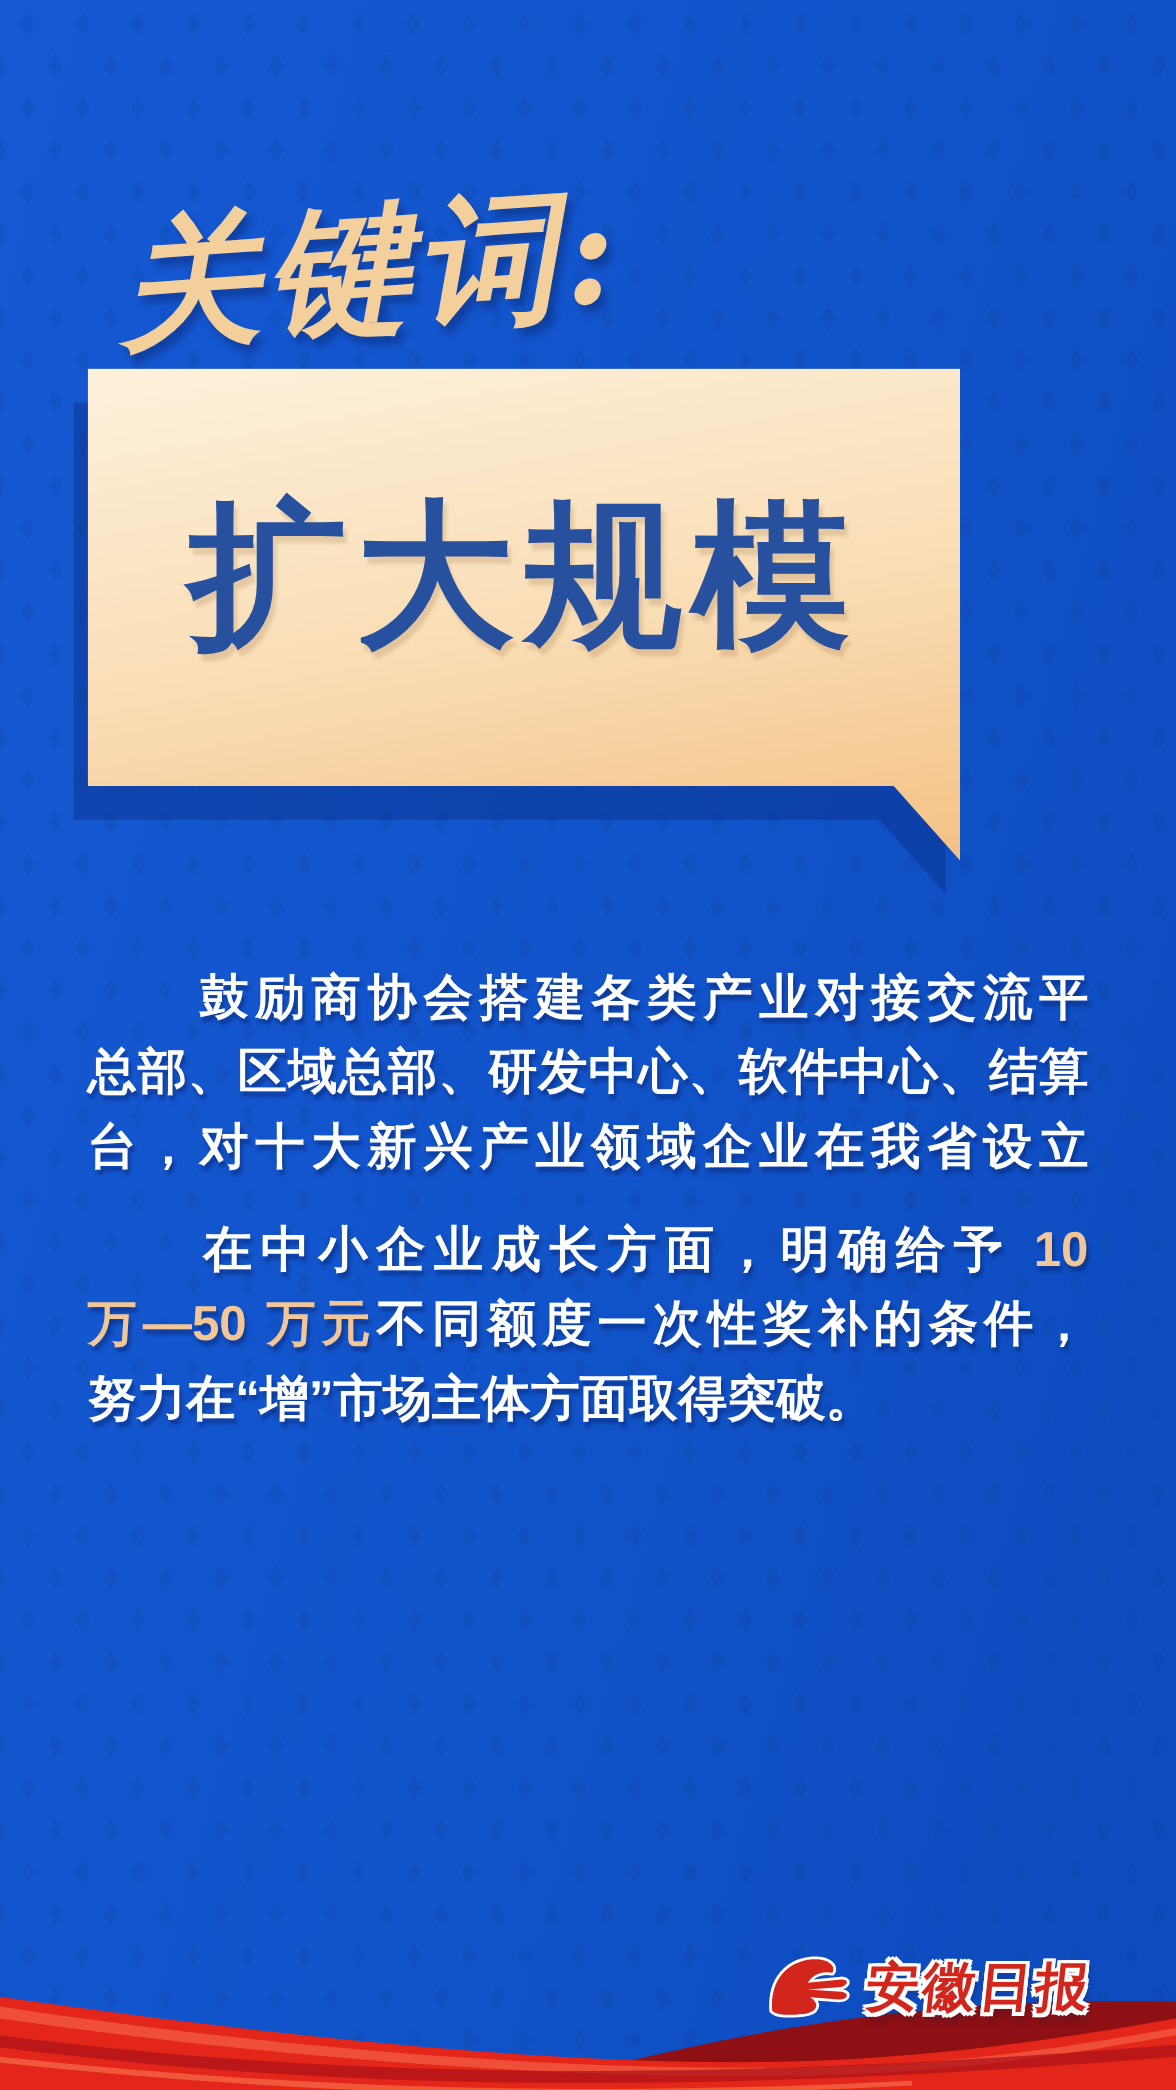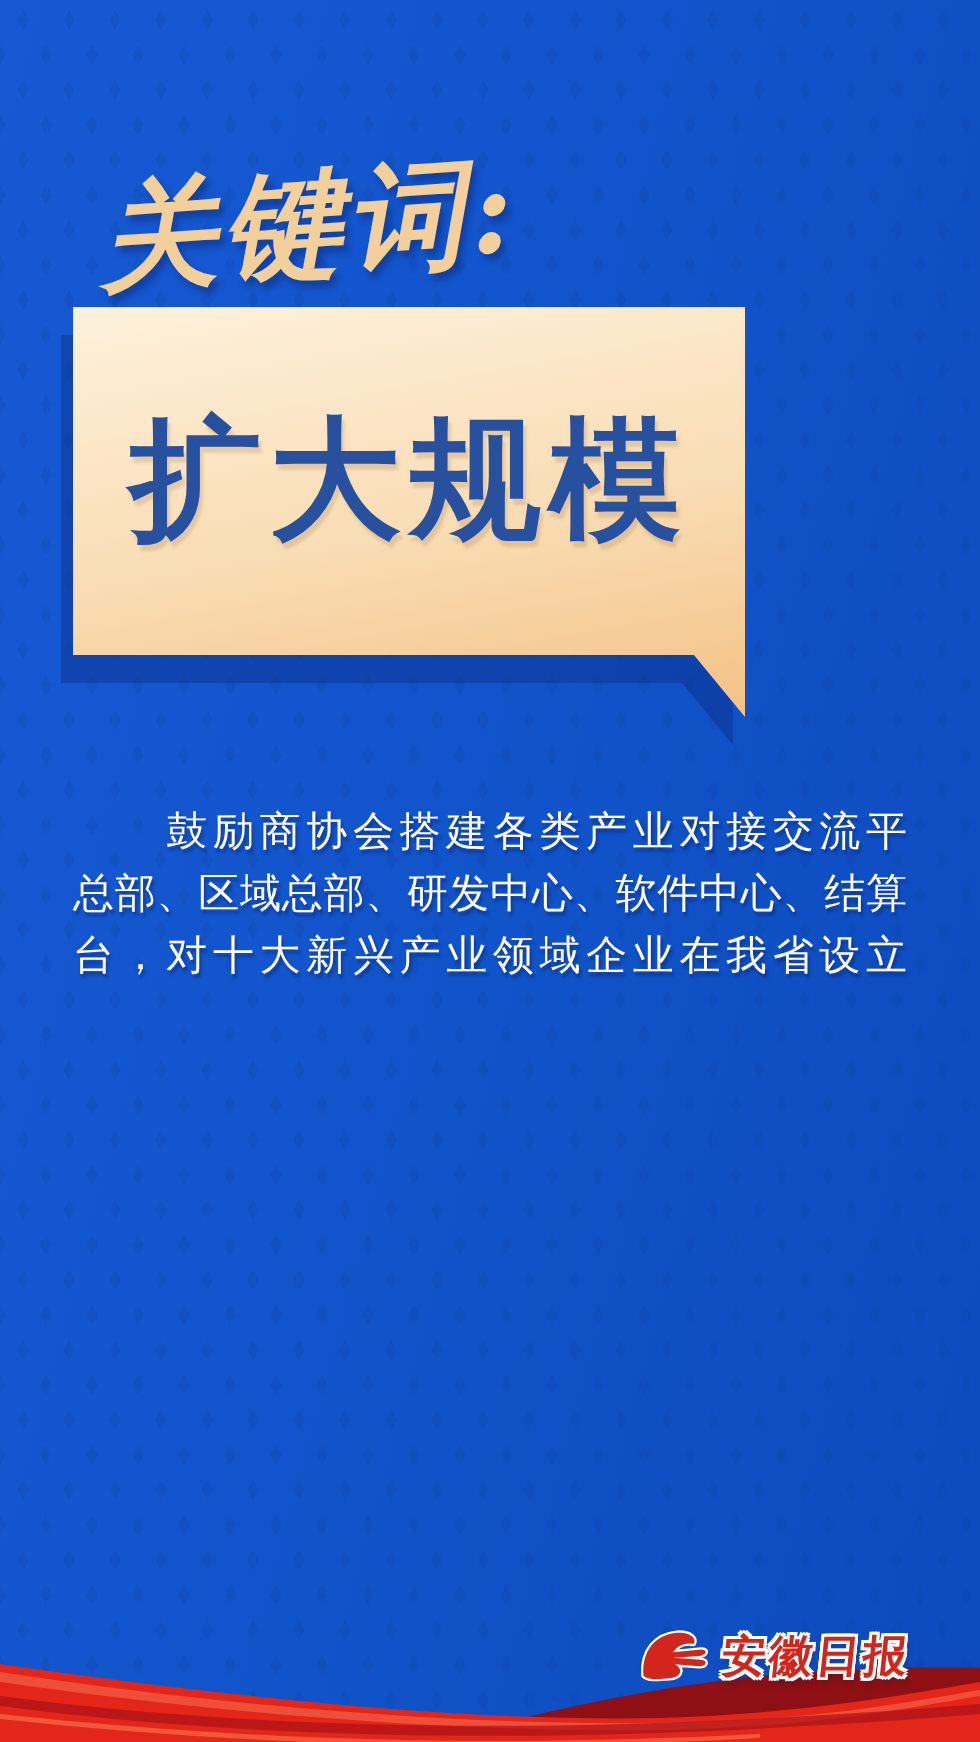--- a/index.html
+++ b/index.html
@@ -12,40 +12,40 @@
   
   .keyword{
     position:absolute;left:98px;top:146px;z-index:3;
     font-family:"DejaVu Serif",serif;font-style:italic;font-weight:bold;
     font-size:118px;letter-spacing:6px;color:var(--gold,#f3cf9c);
     transform:rotate(-4deg);
     text-shadow:4px 7px 6px rgba(10,30,90,.38);
   }
   
   .bubble-wrap{
-    position:absolute;left:73px;top:307px;width:672px;height:410px;z-index:2;
+    position:absolute;left:73px;top:307px;width:727px;height:410px;z-index:2;
     filter:drop-shadow(-12px 28px 0 rgba(9,37,115,.35));
   }
   .bubble{
     width:100%;height:100%;box-sizing:border-box;
     background:linear-gradient(170deg,var(--bubble-top,#fdf1dc) 0%,#f9dcb3 55%,var(--bubble-bottom,#f4c185) 100%);
     clip-path:polygon(0 0,100% 0,100% 100%,92.4% 84.9%,0 84.9%);
     display:flex;align-items:center;justify-content:center;padding-bottom:62px;
   }
   .bubble-title{
     font-size:132px;font-weight:bold;letter-spacing:8px;
     color:var(--title-blue,#27509f);
     text-shadow:3px 6px 3px rgba(140,100,50,.2);
     white-space:nowrap;
   }
   
   .body-text{position:absolute;left:73px;top:800px;width:834px;z-index:2;}
   .para{margin:0 0 24px 0;}
   .line{
-    font-size:41px;line-height:62px;font-weight:normal;
+    font-size:41px;line-height:62px;font-weight:bold;
     color:var(--body-white,#ffffff);
     text-shadow:2px 4px 3px rgba(8,33,105,.5);
   }
   .line.just{text-align:justify;text-align-last:justify;}
   .line .hl{color:var(--highlight-peach,#f2c696);}
   
   .ribbon-layer{position:absolute;left:0;bottom:0;z-index:4;}
   .logo{position:absolute;right:70px;top:1626px;z-index:5;display:flex;align-items:center;gap:8px;}
   .logo-text{
     font-size:44px;font-weight:bold;letter-spacing:3px;
@@ -80,20 +80,25 @@
       <div class="bubble-title">扩大规模</div>
     </div>
   </div>
 
   <div class="body-text">
       <div class="para">
         <div class="line just"><span class="">　　鼓励商协会搭建各类产业对接交流平</span></div>
         <div class="line just"><span class="">总部、区域总部、研发中心、软件中心、结算</span></div>
         <div class="line just"><span class="">台，对十大新兴产业领域企业在我省设立</span></div>
       </div>
+      <div class="para">
+        <div class="line just"><span class="">　　在中小企业成长方面，明确给予 </span><span class="hl">10</span></div>
+        <div class="line just"><span class="hl">万—50 万元</span><span class="">不同额度一次性奖补的条件，</span></div>
+        <div class="line"><span class="">努力在“增”市场主体方面取得突破。</span></div>
+      </div>
     </div>
 
   <svg class="ribbon-layer" width="980" height="170" viewBox="0 0 170 -?" xmlns="http://www.w3.org/2000/svg">
   </svg>
   <svg class="ribbon-layer" width="980" height="170" viewBox="0 0 980 170" xmlns="http://www.w3.org/2000/svg">
     <path d="M430 170 C640 112 790 92 980 96 L980 170 Z" style="fill:var(--ribbon-deep,#8e1014)"></path>
     <path d="M0 92 C250 128 480 150 660 146 C800 142 910 122 980 110 L980 170 L0 170 Z" style="fill:var(--ribbon-red,#e32619)"></path>
     <path d="M0 100 C250 138 500 156 700 150 C830 146 920 128 980 118 L980 124 C920 134 830 152 700 157 C500 163 250 146 0 110 Z" style="fill:var(--ribbon-light,#f76b4d)" opacity="0.6"></path>
     <path d="M0 124 C260 158 560 166 980 132 L980 142 C560 176 260 168 0 134 Z" style="fill:var(--ribbon-dark,#a91118)" opacity="0.7"></path>
     <path d="M0 142 C240 168 480 176 760 162 L760 166 C480 181 240 173 0 147 Z" style="fill:var(--ribbon-soft,#ff8a5e)" opacity="0.5"></path>

